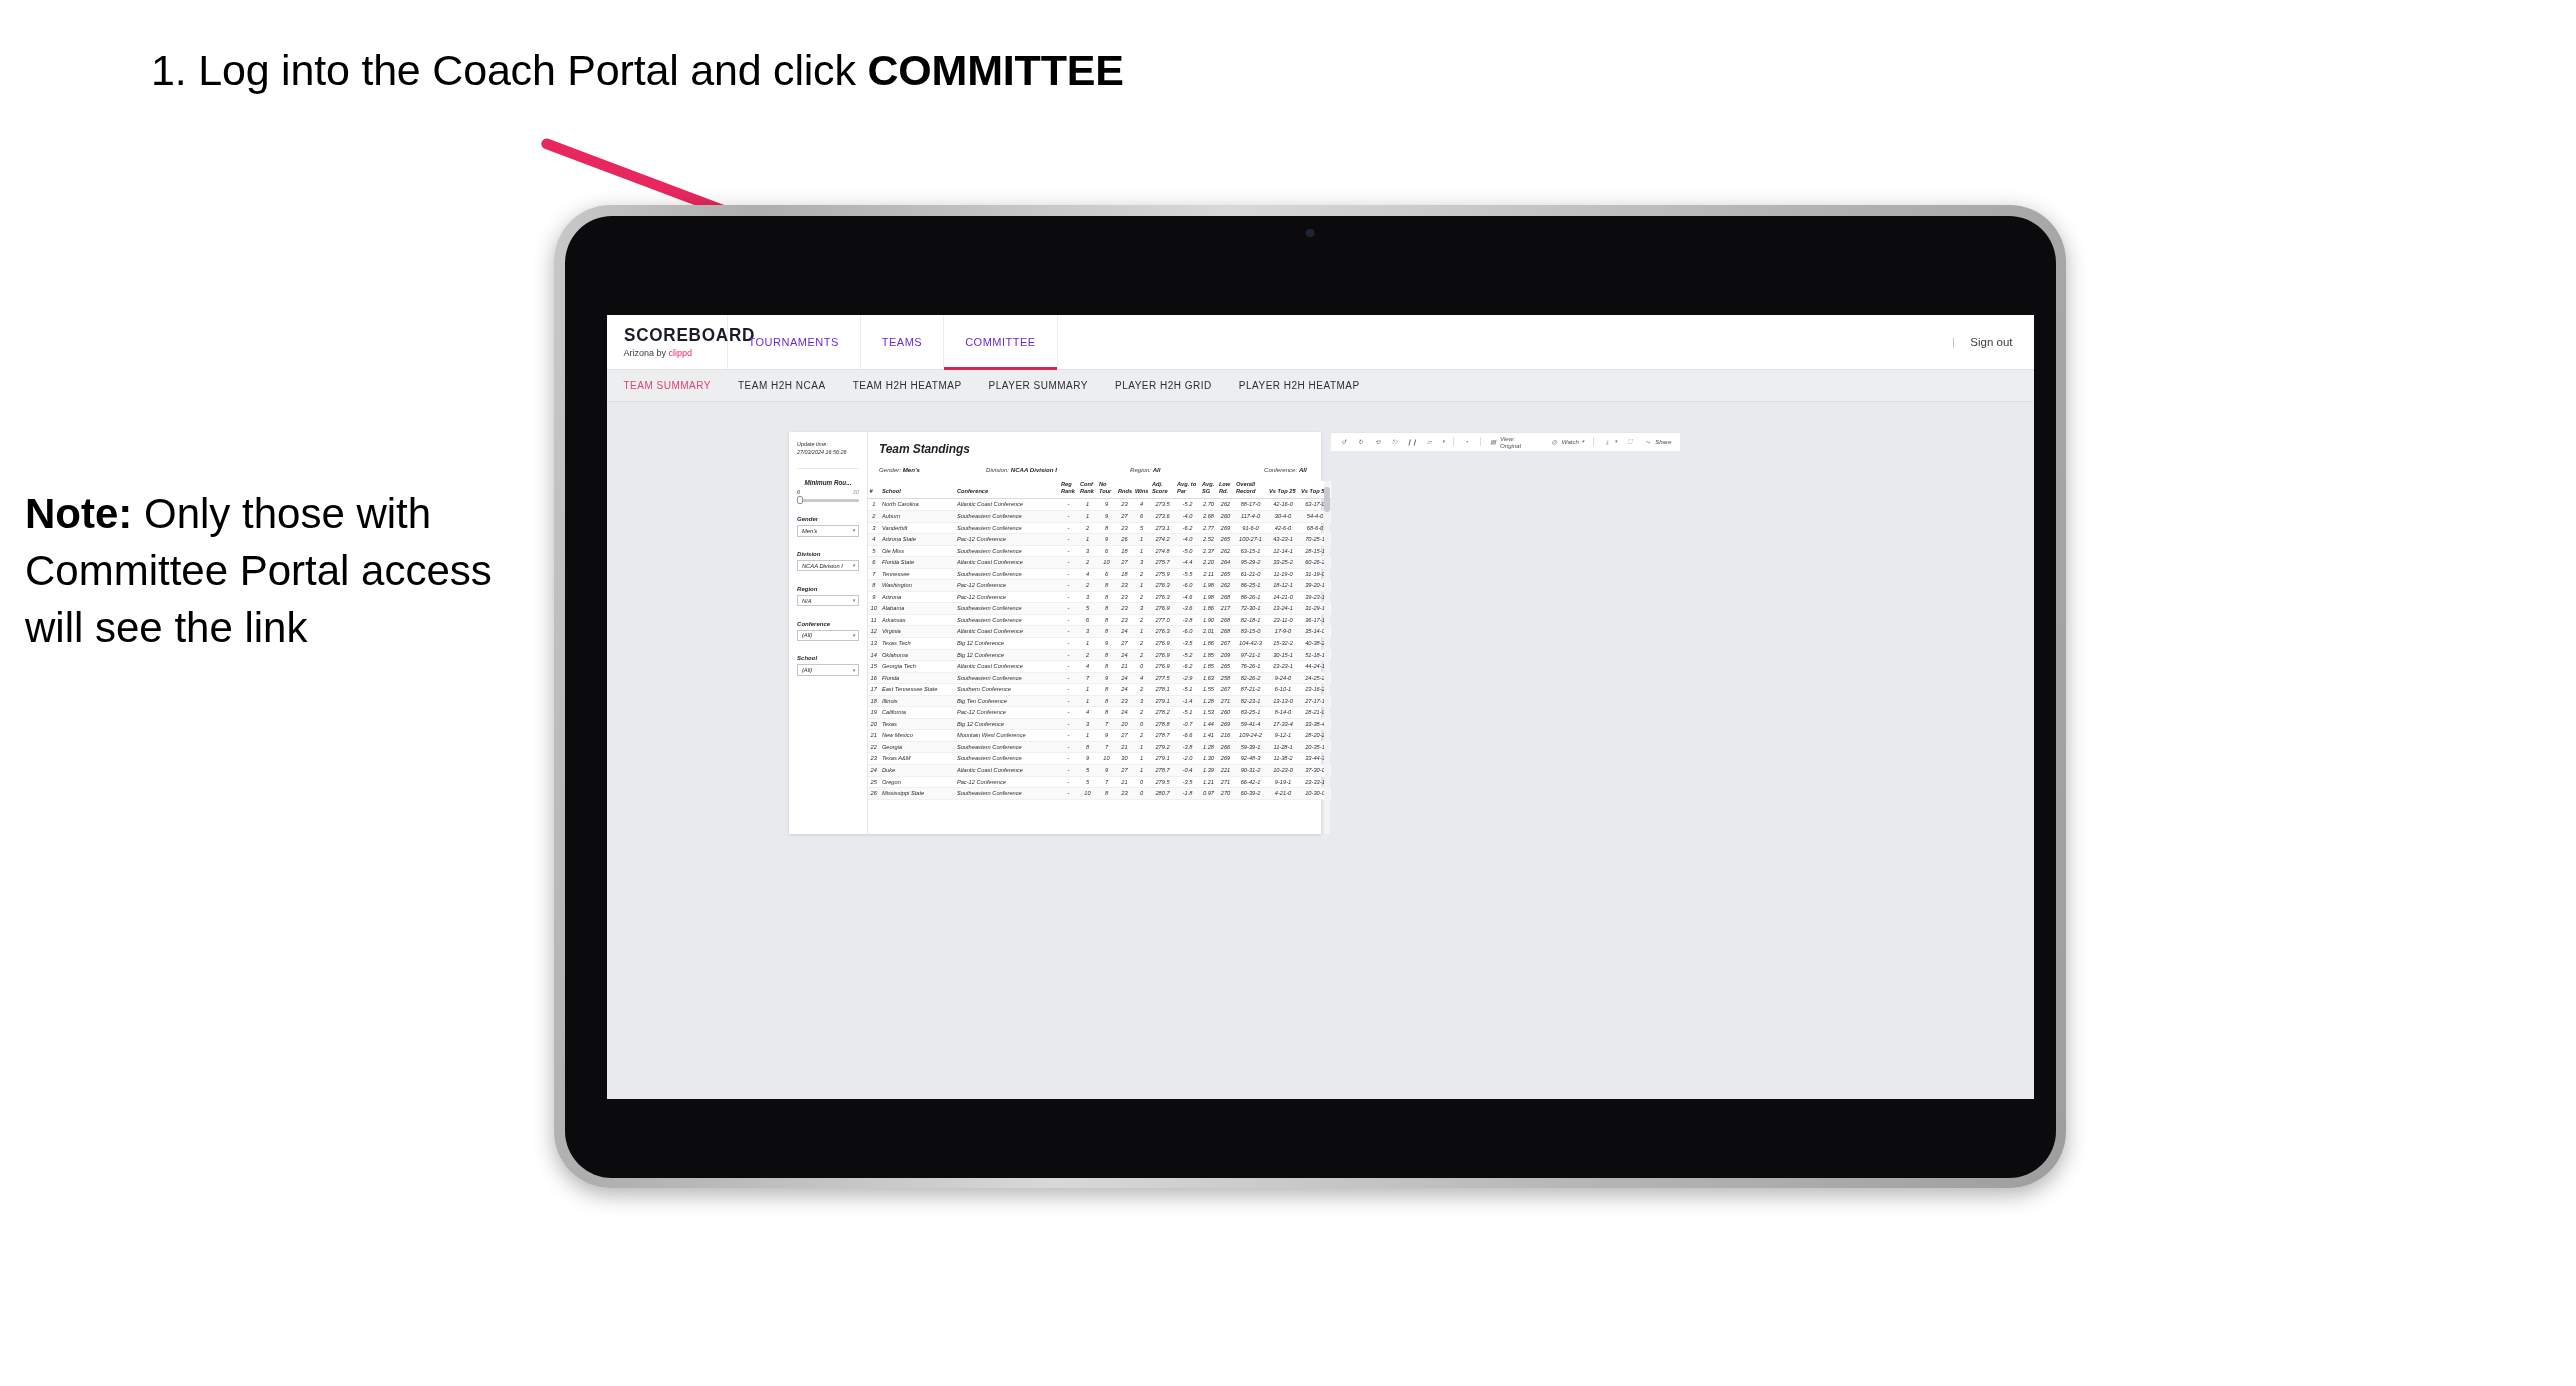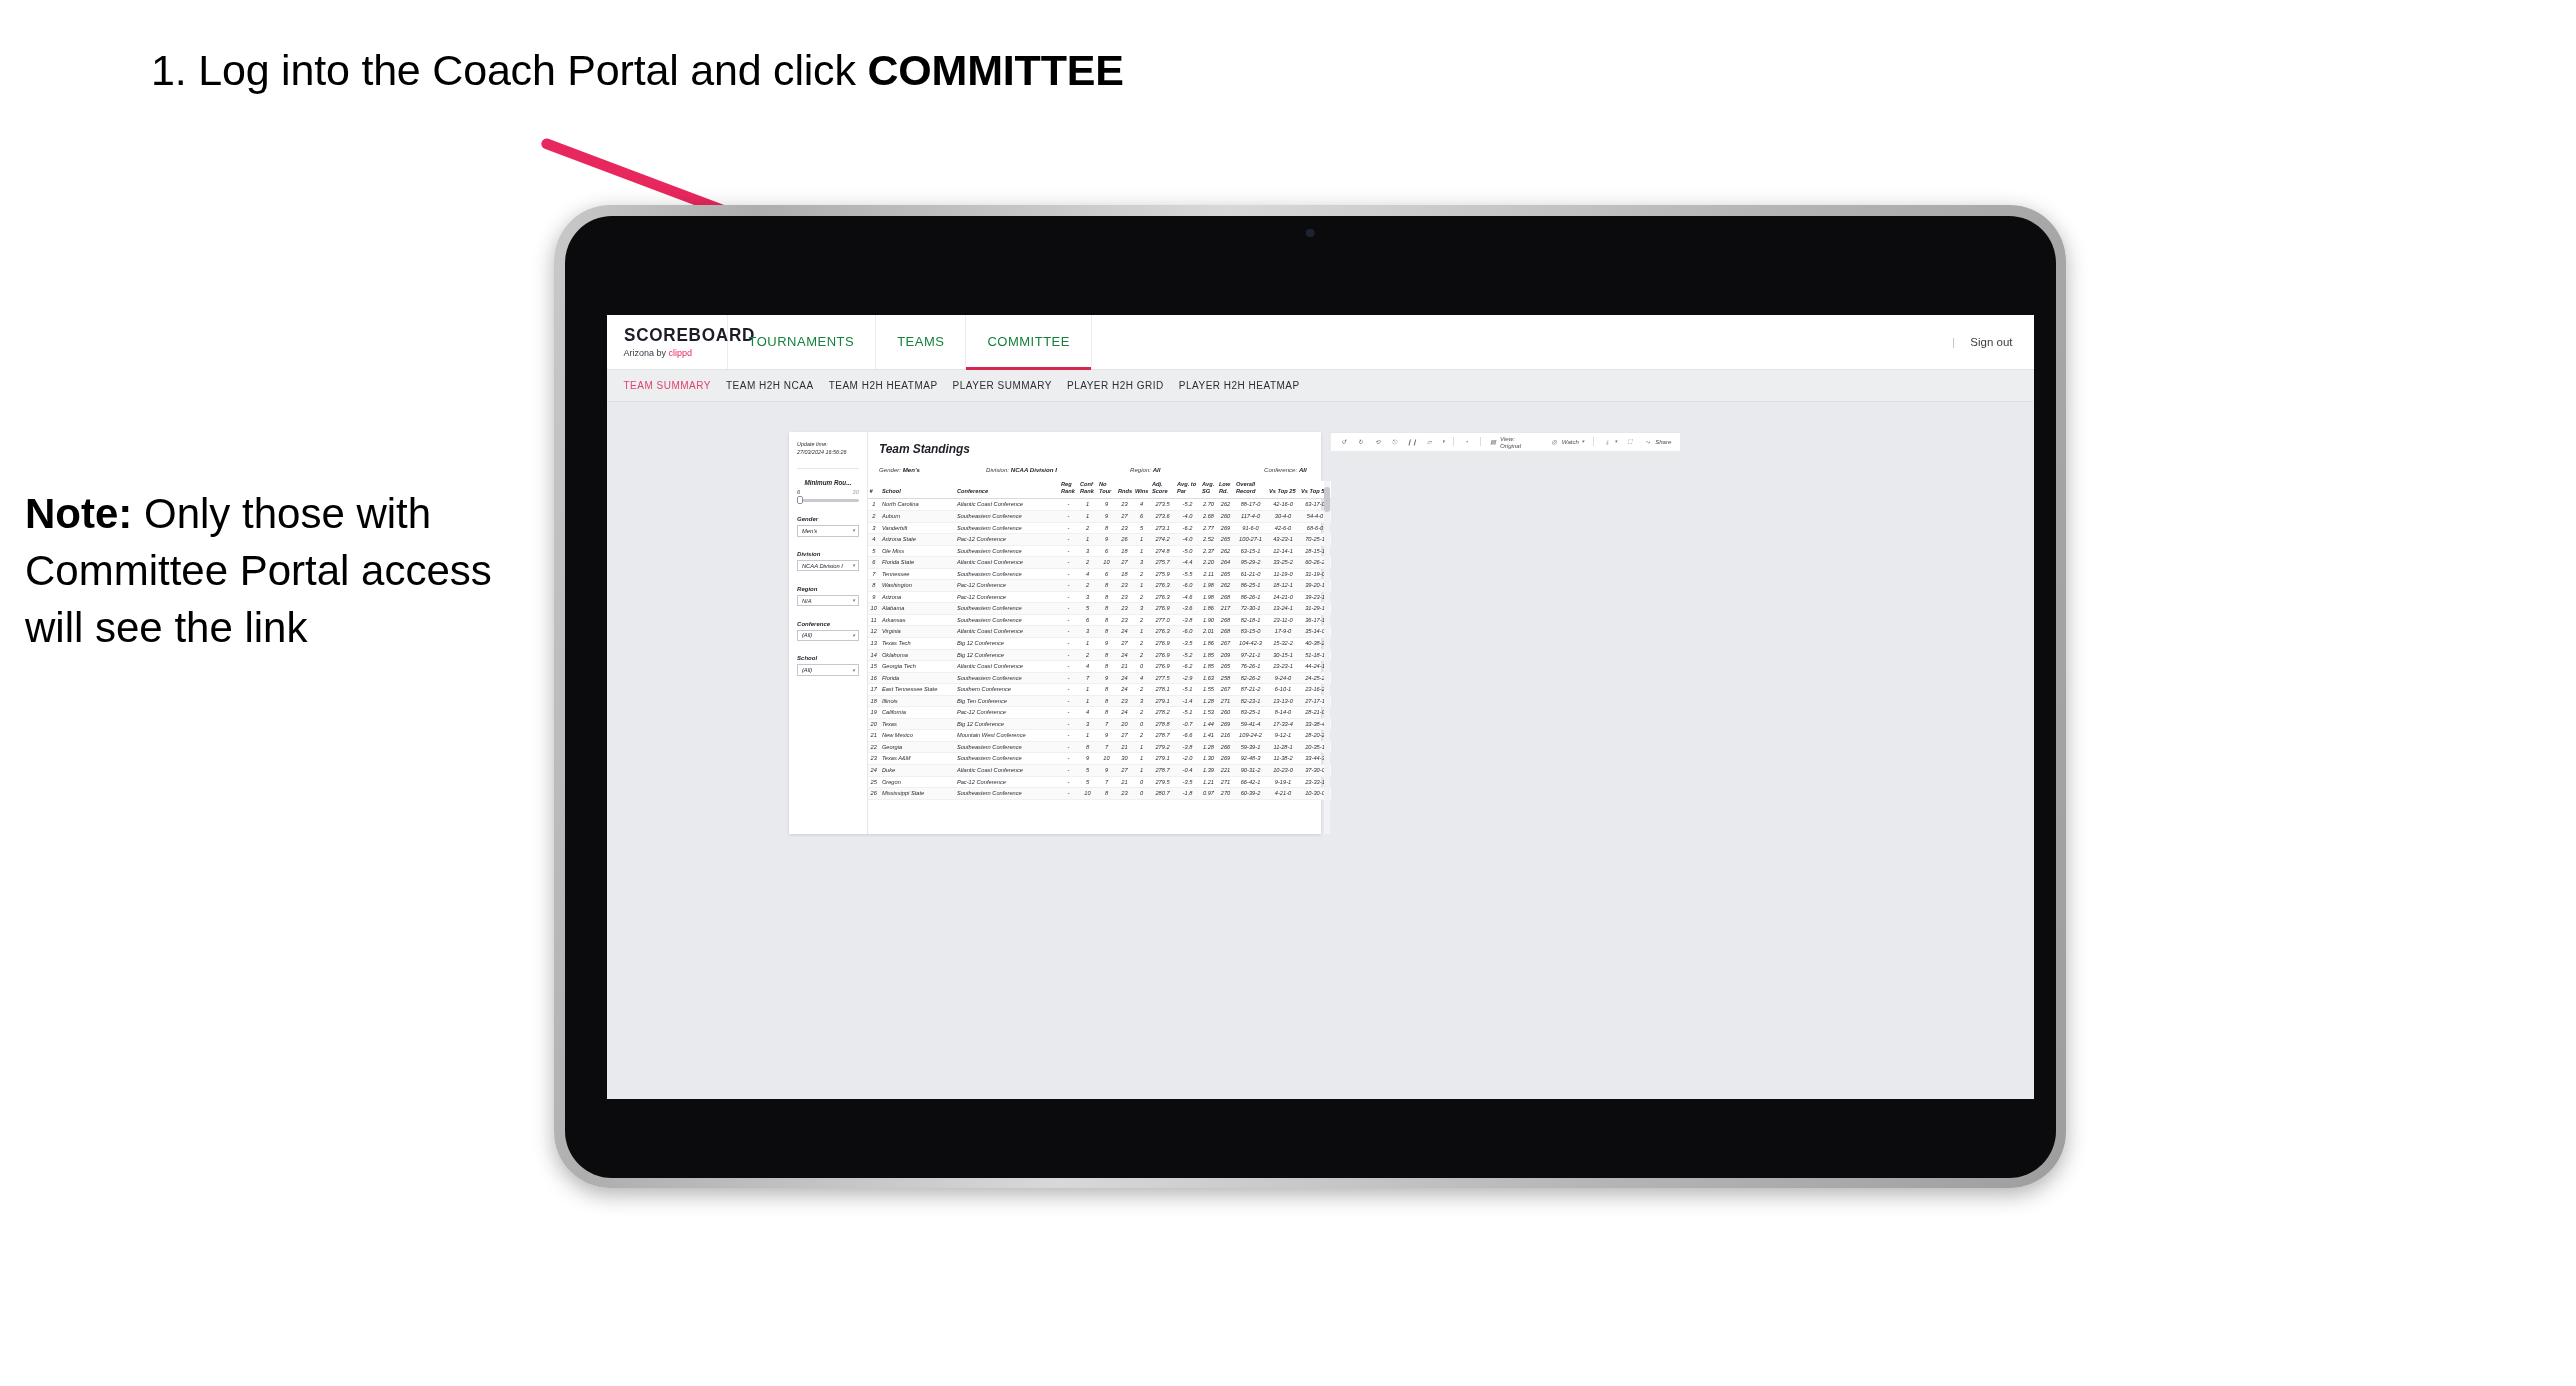--- a/index.html
+++ b/index.html
@@ -75,39 +75,39 @@
     font-family: "Liberation Sans Narrow","Liberation Sans",sans-serif;
     font-weight: 700; font-size: 18px; letter-spacing: 0.8px; color: #1c1c28;
     transform: scaleX(.95); transform-origin: left center;
   }
   .brand-sub { font-size: 9px; color: #3a3a46; margin-top: 1.9px; }
   .brand-sub .clippd { color: #e8275e; font-weight: 400; margin-top: 12px; }
 
   .nav-items { display: flex; align-items: stretch; }
   .nav-item {
     display: flex; align-items: center; padding: 0 21px;
-    font-size: 13px; letter-spacing: 0.5px; color: #15803d;
+    font-size: 11px; letter-spacing: 0.5px; color: #6d28d9;
     border-right: 1px solid #ececec; position: relative; cursor: pointer;
   }
   .nav-item.active::after {
     content: ""; position: absolute; left: 0; right: 0; bottom: -1px;
     height: 2.4px; background: #d5264f;
   }
   .nav-spacer { flex: 1; }
   .signout-wrap {
     display: flex; align-items: center; gap: 15.3px; padding-right: 21px;
     font-size: 11.5px; color: #3c3c44;
   }
   .vbar { color: #c2c2c6; }
   .signout { cursor: pointer; }
 
   
   .subnav {
     height: 32px; background: #eceef0; display: flex; align-items: center;
-    padding-left: 17px; gap: 15px; border-bottom: 1px solid #dcdee1;
+    padding-left: 17px; gap: 27px; border-bottom: 1px solid #dcdee1;
   }
   .subnav-item { font-size: 10px; letter-spacing: 0.5px; color: #2d2d35; cursor: pointer; }
   .subnav-item.active { color: #e2416e; }
 
   
   .canvas {
     position: relative; height: calc(100% - 86px);
     background: #e8eaed; padding: 30px 0 0 0;
   }
   .viz {

